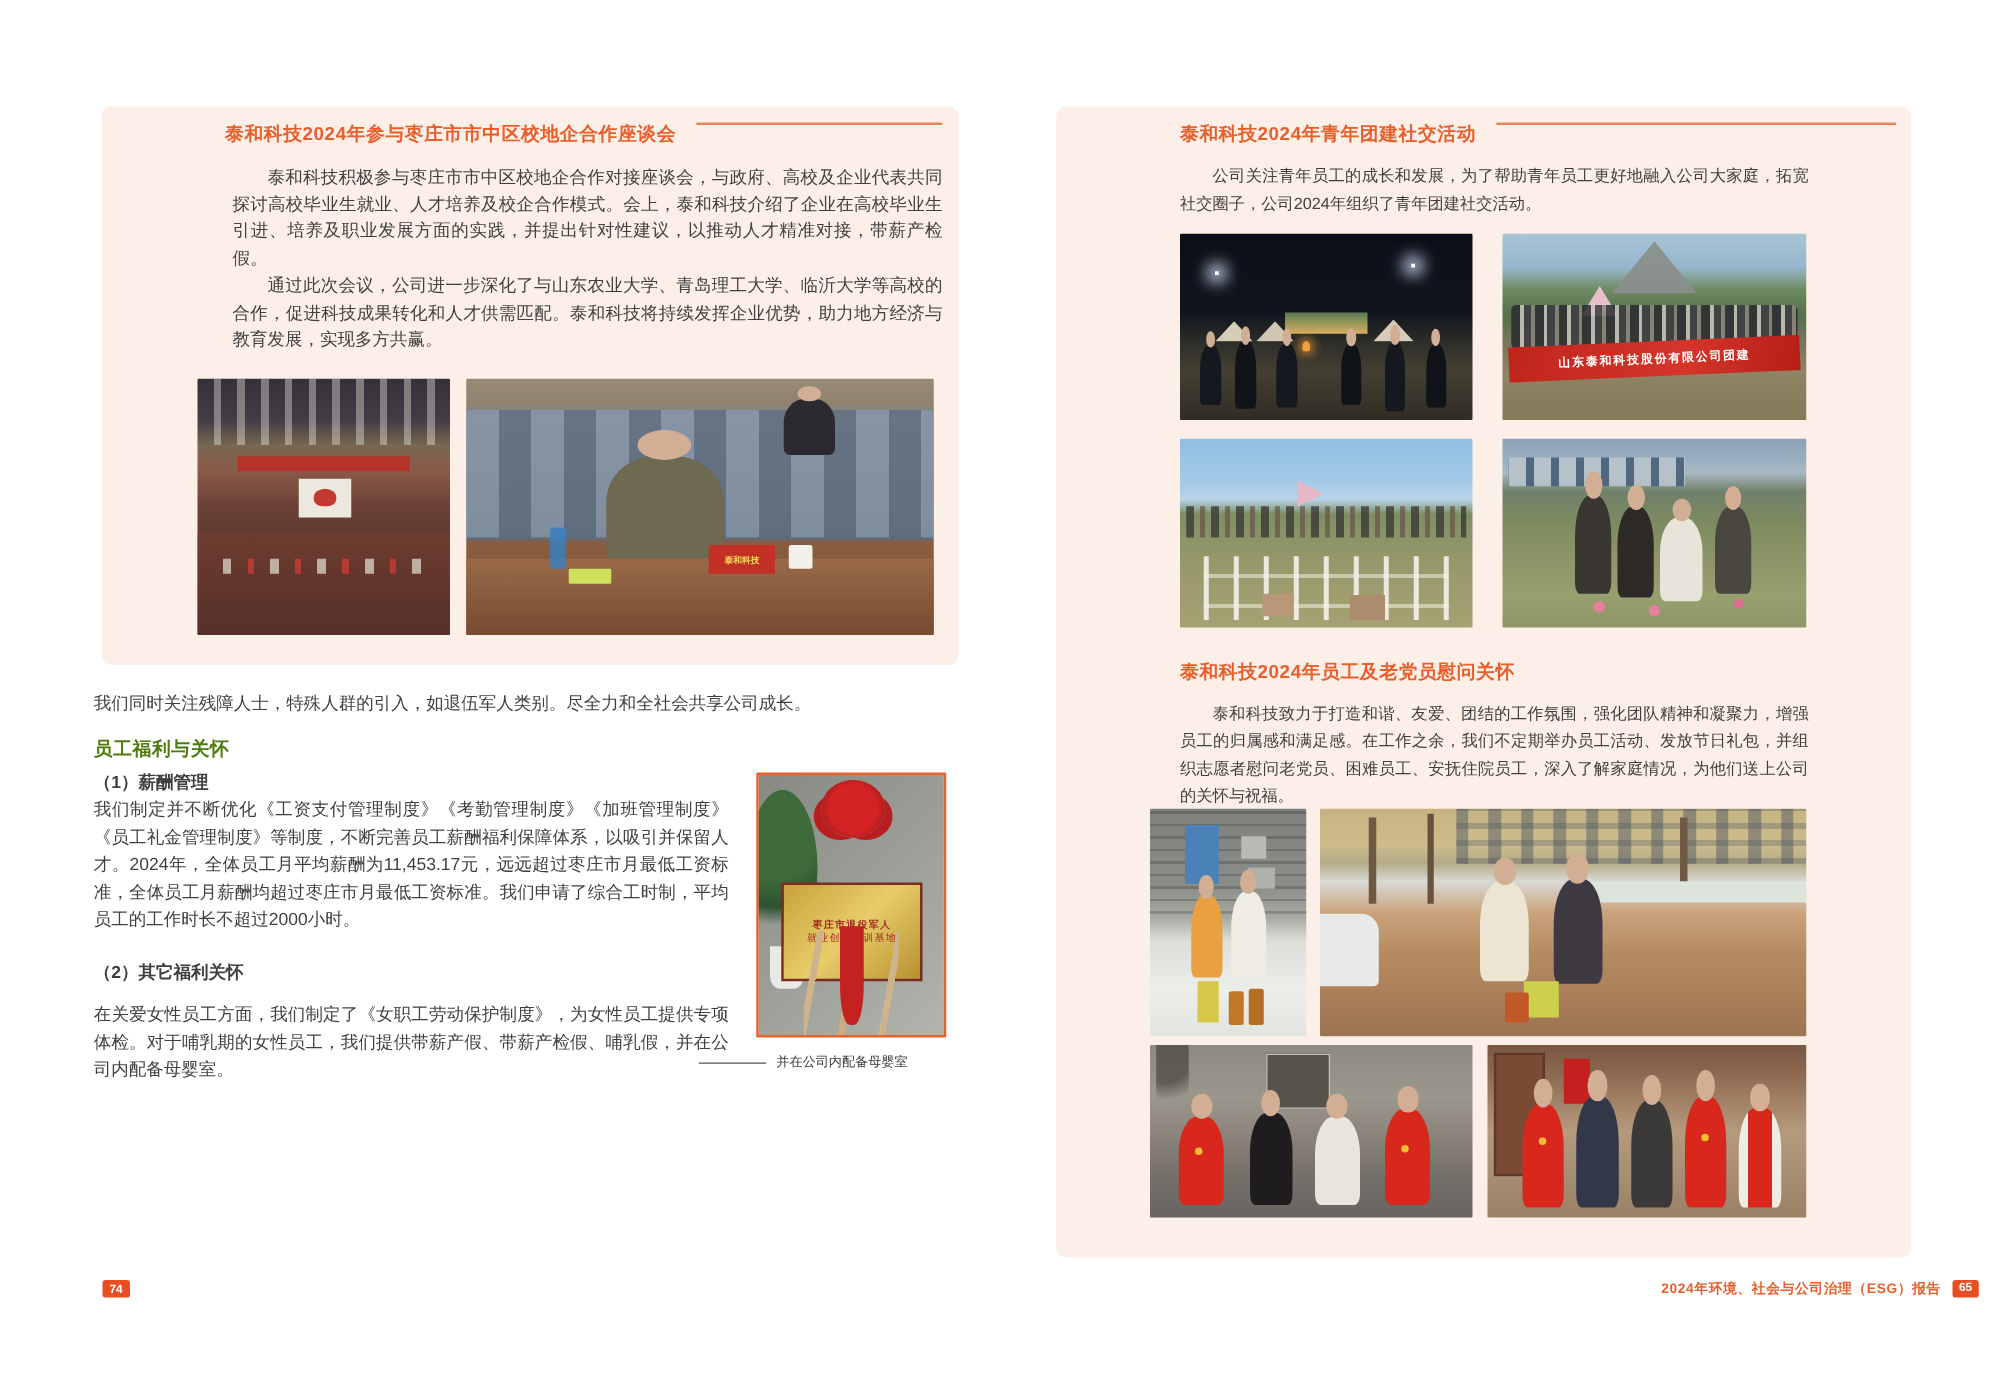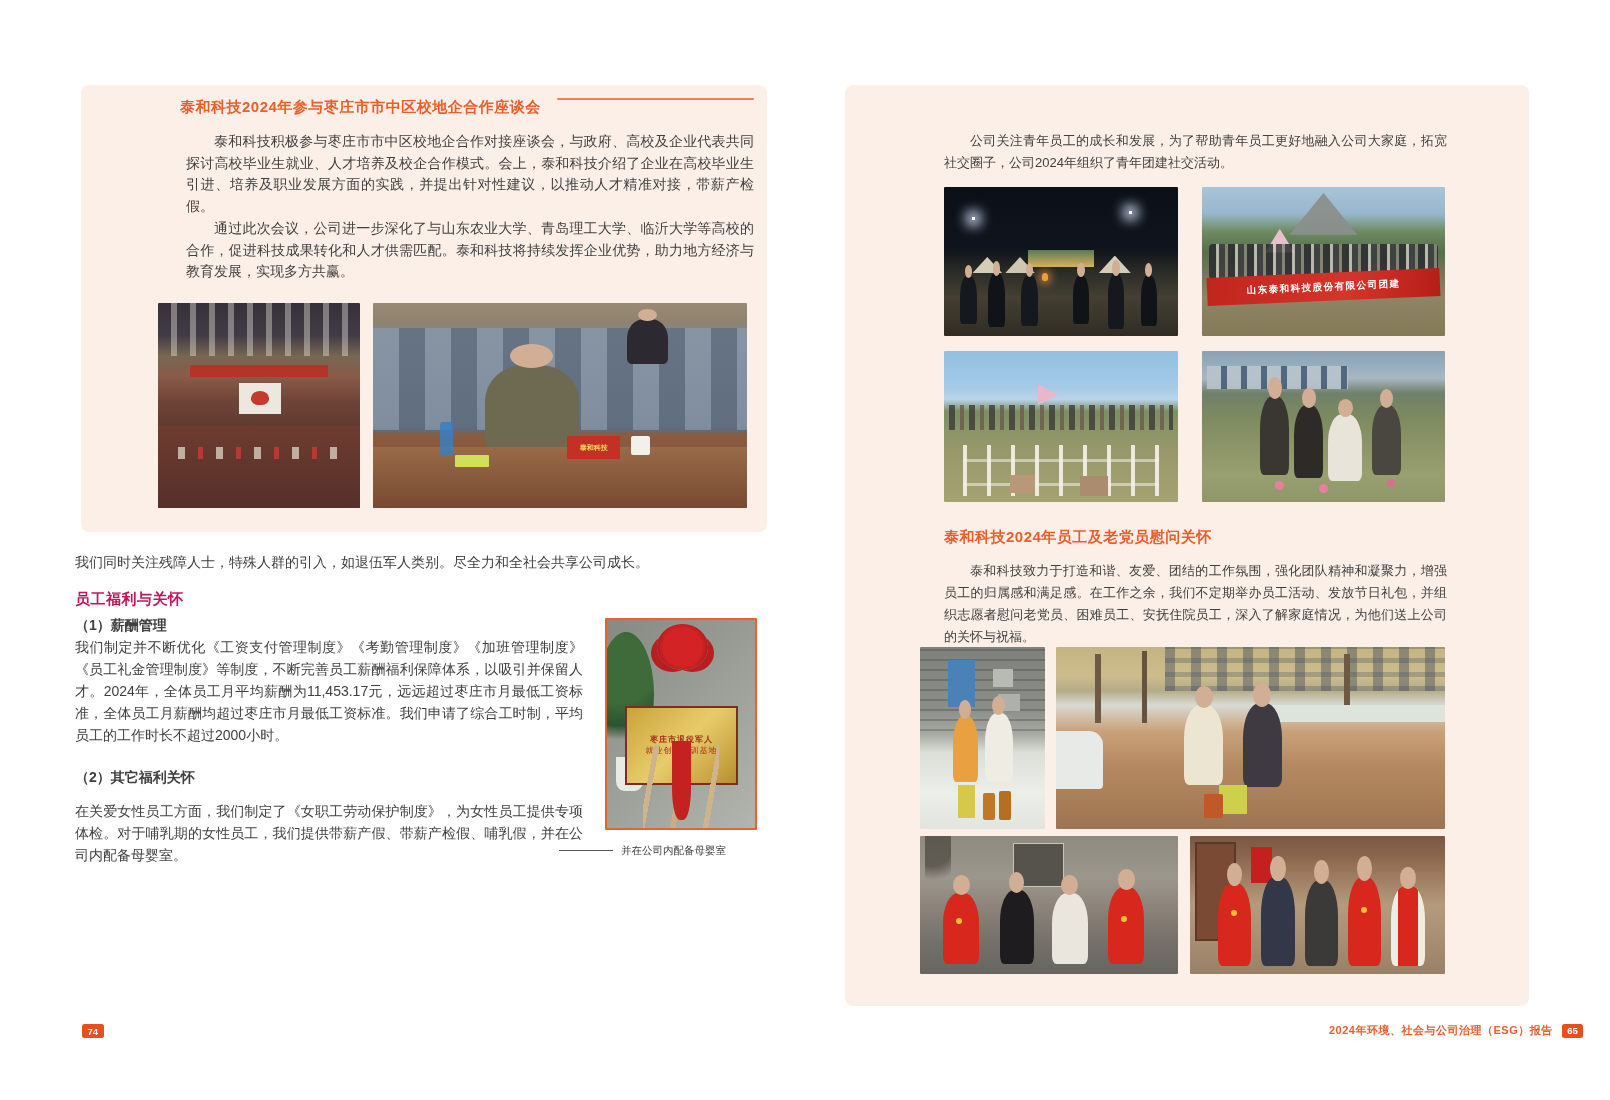--- a/index.html
+++ b/index.html
@@ -11,21 +11,21 @@
   .panel{position:absolute;background:#fcefe7;border-radius:8px;}
   .sec-title-row{position:absolute;display:flex;}
   .sec-title{font-size:15px;font-weight:bold;color:#e95f2b;white-space:nowrap;letter-spacing:.5px;}
   .sec-rule{flex:1;height:2px;background:#ea835b;margin-left:16px;border-radius:1px;}
   .body-p{position:absolute;text-align:justify;color:#3f3f3f;}
   .lp{font-size:14px;line-height:21.5px;}
   .rp{font-size:13px;line-height:22px;}
   .ph{position:absolute;overflow:hidden;border-radius:1px;}
   .pp{position:absolute;border-radius:42% 42% 12% 12%;}
   .pp::before{content:'';position:absolute;top:-24%;left:27%;width:46%;height:28%;border-radius:50%;background:#d2ae94;}
-  .orange-heading{position:absolute;font-size:15px;font-weight:bold;color:#be185d;letter-spacing:.5px;}
+  .orange-heading{position:absolute;font-size:15px;font-weight:bold;color:#4d7c0f;letter-spacing:.5px;}
   .sub-h{font-weight:bold;font-size:14px;margin:0 0 2px 0;}
   .flow-p{margin:0;}
   .badge{position:absolute;background:#e84e1f;color:#fff;font-size:9.5px;font-weight:bold;
          padding:1.5px 5.5px;border-radius:2.5px;line-height:11px;}
   .caption-row{display:flex;align-items:center;margin-top:9px;white-space:nowrap;transform:translateX(-46px);}
   .caption-line{width:54px;height:1px;background:#555;margin-right:8px;flex:none;}
   .caption-text{font-size:10.5px;color:#3a3a3a;}
   .footer-right{position:absolute;display:flex;align-items:center;gap:9px;}
   .footer-title{font-size:11px;font-weight:bold;color:#e95f2b;letter-spacing:.5px;}
   .banner-label{position:absolute;color:#fff;font-weight:bold;white-space:nowrap;}
@@ -89,20 +89,24 @@
   <p class="flow-p sub-h">（1）薪酬管理</p>
   <p class="flow-p">我们制定并不断优化《工资支付管理制度》《考勤管理制度》《加班管理制度》《员工礼金管理制度》等制度，不断完善员工薪酬福利保障体系，以吸引并保留人才。2024年，全体员工月平均薪酬为11,453.17元，远远超过枣庄市月最低工资标准，全体员工月薪酬均超过枣庄市月最低工资标准。我们申请了综合工时制，平均员工的工作时长不超过2000小时。</p>
   <p class="flow-p sub-h" style="margin-top:20px;">（2）其它福利关怀</p>
   <p class="flow-p" style="margin-top:12px;">在关爱女性员工方面，我们制定了《女职工劳动保护制度》，为女性员工提供专项体检。对于哺乳期的女性员工，我们提供带薪产假、带薪产检假、哺乳假，并在公司内配备母婴室。</p>
 </div>
 
 <div class="badge" style="left:82px;top:1024px;">74</div>
 
 <div class="panel" style="left:845px;top:85px;width:684px;height:921px;">
 
+  <div class="sec-title-row" style="left:99px;right:12px;top:13px;">
+    <span class="sec-title">泰和科技2024年青年团建社交活动</span>
+    <div class="sec-rule"></div>
+  </div>
   <div class="body-p rp" style="left:99px;top:45px;width:503px;text-indent:26px;">公司关注青年员工的成长和发展，为了帮助青年员工更好地融入公司大家庭，拓宽社交圈子，公司2024年组织了青年团建社交活动。</div>
 
   <div class="ph" style="left:99px;top:102px;width:234px;height:149px;background:linear-gradient(180deg,#0b0f16 0%,#10141c 42%,#2d2e29 58%,#443f32 74%,#38342a 90%,#302c24 100%);">
     <div style="position:absolute;top:20%;left:12%;width:3px;height:3px;background:#fff;box-shadow:0 0 12px 6px rgba(215,228,255,.85);"></div>
     <div style="position:absolute;top:16%;left:79%;width:3px;height:3px;background:#fff;box-shadow:0 0 12px 6px rgba(215,228,255,.85);"></div>
     <div style="position:absolute;top:42%;left:36%;width:28%;height:12%;background:linear-gradient(180deg,#5a7a52,#d8b060);"></div>
     <div style="position:absolute;top:47%;left:12%;width:13%;height:11%;background:#d5cdb8;clip-path:polygon(50% 0,100% 100%,0 100%);"></div>
     <div style="position:absolute;top:47%;left:26%;width:13%;height:11%;background:#cfc7b2;clip-path:polygon(50% 0,100% 100%,0 100%);"></div>
     <div style="position:absolute;top:46%;left:66%;width:14%;height:12%;background:#d5cdb8;clip-path:polygon(50% 0,100% 100%,0 100%);"></div>
     <div style="position:absolute;top:58%;left:42%;width:6px;height:8px;background:#f0a03a;border-radius:50% 50% 30% 30%;box-shadow:0 0 8px 3px rgba(240,150,50,.7);"></div>

